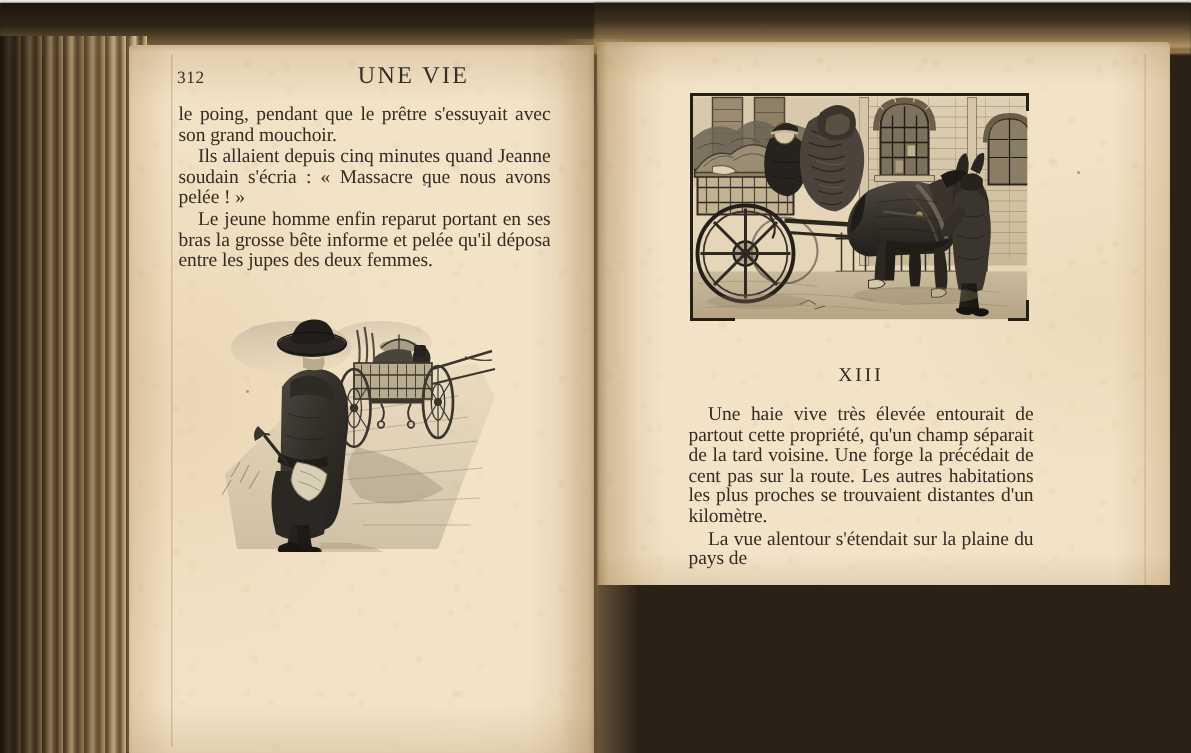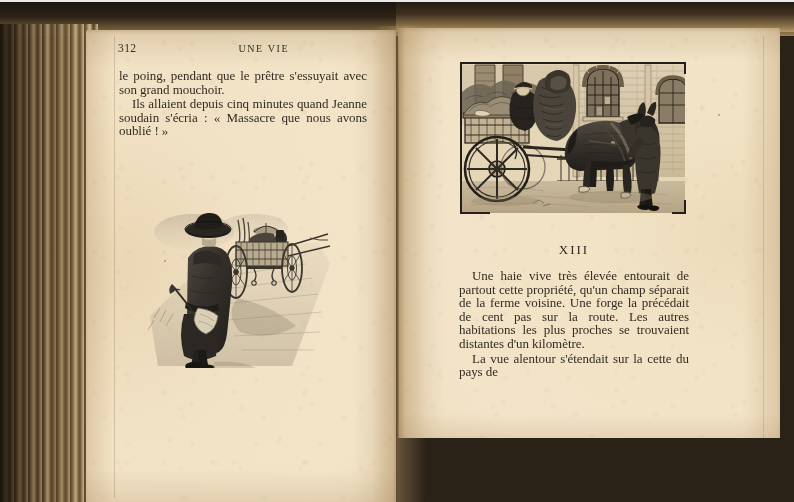--- a/index.html
+++ b/index.html
@@ -73,21 +73,21 @@
   .page-left {
     left: 86px; top: 30px;
     width: 310px; height: 472px;
     background:
       radial-gradient(120% 100% at 12% 50%, #e9d6b4 0%, #f2e2c5 35%, #f3e4c8 70%, #eddcbd 100%);
     border-top-left-radius: 3px;
     box-shadow: inset 0 2px 3px rgba(120,96,60,0.22);
   }
   .page-right {
     left: 398px; top: 28px;
-    width: 382px; height: 410px;
+    width: 382px; height: 362px;
     background:
       radial-gradient(120% 100% at 88% 50%, #ecdbba 0%, #f2e3c6 30%, #f3e4c9 68%, #ecd9b7 100%);
     border-top-right-radius: 3px;
     box-shadow: inset 0 2px 3px rgba(120,96,60,0.2);
   }
 
   
   .paper-grain {
     position: absolute; inset: 0;
     background-image:
@@ -171,21 +171,21 @@
     display: flex;
     align-items: baseline;
     font-family: "Liberation Serif", serif;
     color: #332e26;
   }
   .folio {
     font-size: 11.5px;
     letter-spacing: 0.4px;
   }
   .head-title {
-    font-size: 10px;
+    font-size: 16px;
     letter-spacing: 1.6px;
     font-variant: small-caps;
     text-transform: uppercase;
   }
 
   .body-para {
     margin: 1px;
     font-size: 13px;
     line-height: 13.6px;
     text-indent: 13px;
@@ -257,21 +257,22 @@
     <div class="ink-dot" style="left:78px; top:230px;"></div>
     <div class="ink-dot" style="left:196px; top:92px;"></div>
 
     <div class="running-head" style="left:32px; top:12px; width:250px; justify-content:flex-start;gap:36px;">
       <span class="folio">312</span>
       <span class="head-title" style="margin-left:66px;">UNE VIE</span>
     </div>
 
     <div class="textblock" style="left:32px; top:38px; width:250px;">
       <p class="body-para no-indent">le poing, pendant que le prêtre s'essuyait avec son grand mouchoir.</p>
-      <p class="body-para">Ils allaient depuis cinq minutes quand Jeanne soudain s'écria : « Massacre que nous avons oublié ! »</p>
+      <p class="body-para">Ils allaient depuis cinq minutes quand Jeanne soudain s'écria : « Massacre que nous avons pelée ! »</p>
+      <p class="body-para">Le jeune homme enfin reparut portant en ses bras la grosse bête informe et pelée qu'il déposa entre les jupes des deux femmes.</p>
     </div>
 
     <div class="illus-vignette">
       <svg width="190" height="170" viewBox="0 0 190 170">
         <defs>
           <linearGradient id="coatG" x1="0" y1="0" x2="1" y2="1">
             <stop offset="0%" stop-color="#4b4741"></stop>
             <stop offset="45%" stop-color="#343029"></stop>
             <stop offset="100%" stop-color="#22201c"></stop>
           </linearGradient>
@@ -716,21 +717,21 @@
       <div class="frame-line fl-left"></div>
       <div class="frame-line fl-bottom"></div>
       <div class="frame-line fl-right-top"></div>
       <div class="frame-line fl-right-bot"></div>
       <div class="frame-line fl-bottom-r"></div>
     </div>
 
     <div class="textblock chapter-num" style="left:60px; top:214px; width:232px;">XIII</div>
 
     <div class="textblock" style="left:60px; top:240px; width:232px;">
-      <p class="body-para">Une haie vive très élevée entourait de partout cette propriété, qu'un champ séparait de la ferme voisine. Une forge la précédait de cent pas sur la route. Les autres habitations les plus proches se trouvaient distantes d'un kilomètre.</p>
-      <p class="body-para">La vue alentour s'étendait sur la cette du pays de</p>
+      <p class="body-para">Une haie vive très élevée entourait de partout cette propriété, qu'un champ séparait de la tard voisine. Une forge la précédait de cent pas sur la route. Les autres habitations les plus proches se trouvaient distantes d'un kilomètre.</p>
+      <p class="body-para">La vue alentour s'étendait sur la plaine du pays de</p>
     </div>
   </div>
 
   <div class="gutter"></div>
   <div class="gutter-line"></div>
 
 </div>
 
 </body></html>

